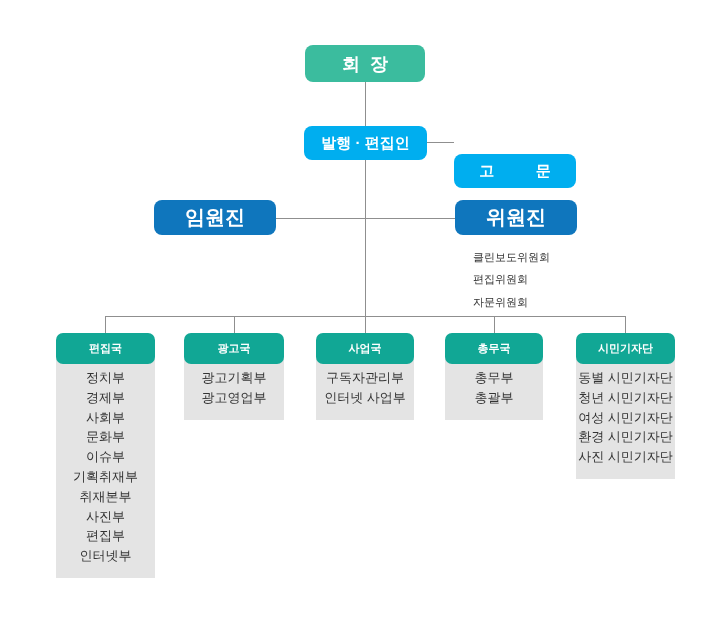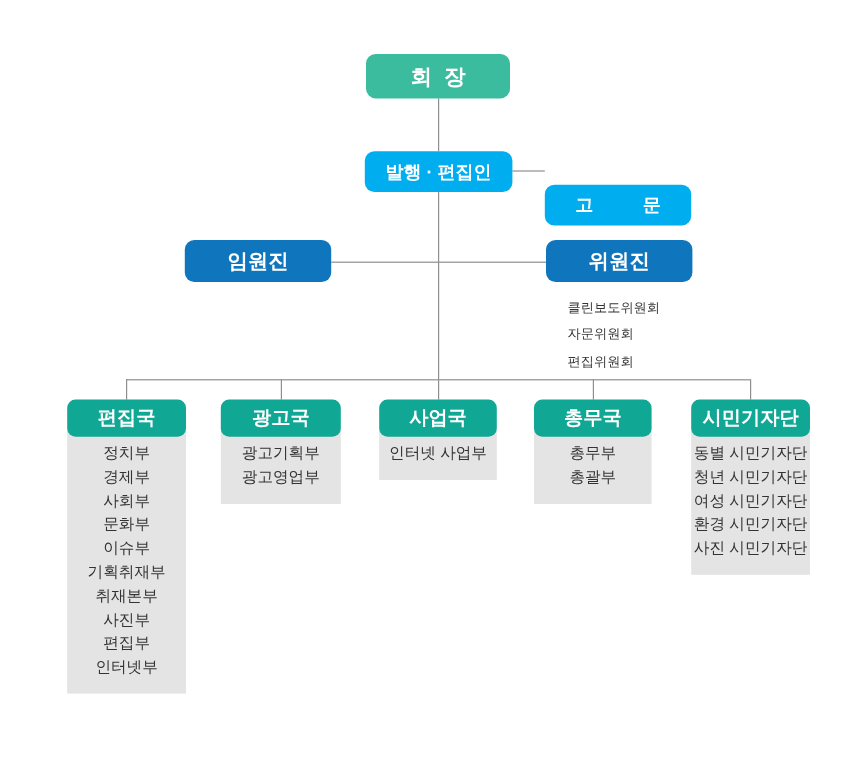--- a/index.html
+++ b/index.html
@@ -34,42 +34,42 @@
     align-items:center;
     justify-content:center;
     color:#ffffff;
     font-weight:bold;
     border-radius:8px;
     white-space:pre;
     z-index:2;
   }
   .box.root{background:var(--root-teal);font-size:18px;}
   .box.cyan{background:var(--cyan-blue);font-size:15px;}
-  .box.dark{background:var(--dark-blue);font-size:17px;}
+  .box.dark{background:var(--dark-blue);font-size:20px;}
   .wide{word-spacing:1.1em;margin-top:28px;}
   
   .committee-list{
     position:absolute;
     left:473px;top:246px;
     font-size:11px;
     color:var(--list-text);
     line-height:22.4px;
     z-index:2;
   }
   
   .column{position:absolute;top:333px;z-index:2;}
   .bureau-head{
     position:relative;
     z-index:2;
     height:31px;
     border-radius:7px;
     background:var(--bureau-teal);
     color:#ffffff;
     font-weight:bold;
-    font-size:16px;
+    font-size:11px;
     display:flex;
     align-items:center;
     justify-content:center;
     white-space:pre;
   }
   .bureau-list{
     position:relative;
     z-index:1;
     margin-top:-6px;
     background:var(--list-bg);
@@ -104,22 +104,22 @@
   <div class="box cyan" style="left:304px;top:126px;width:123px;height:34px">발행 · 편집인</div>
 
   <div class="box cyan wide" style="left:454px;top:126px;width:122px;height:34px">고  문</div>
 
   <div class="box dark" style="left:154px;top:200px;width:122px;height:35px">임원진</div>
 
   <div class="box dark" style="left:455px;top:200px;width:122px;height:35px">위원진</div>
 
   <div class="committee-list">
     <div>클린보도위원회</div>
+    <div>편집위원회</div>
     <div>자문위원회</div>
-    <div>편집위원회</div>
   </div>
 
   <div class="column" style="left:56px;width:99px">
     <div class="bureau-head">편집국</div>
     <div class="bureau-list">
       <div class="li">정치부</div>
       <div class="li">경제부</div>
       <div class="li">사회부</div>
       <div class="li">문화부</div>
       <div class="li">이슈부</div>
@@ -135,20 +135,21 @@
     <div class="bureau-head">광고국</div>
     <div class="bureau-list">
       <div class="li">광고기획부</div>
       <div class="li">광고영업부</div>
     </div>
   </div>
 
   <div class="column" style="left:316px;width:98px">
     <div class="bureau-head">사업국</div>
     <div class="bureau-list">
+      <div class="li">구독자관리부</div>
       <div class="li">인터넷 사업부</div>
     </div>
   </div>
 
   <div class="column" style="left:445px;width:98px">
     <div class="bureau-head">총무국</div>
     <div class="bureau-list">
       <div class="li">총무부</div>
       <div class="li">총괄부</div>
     </div>

